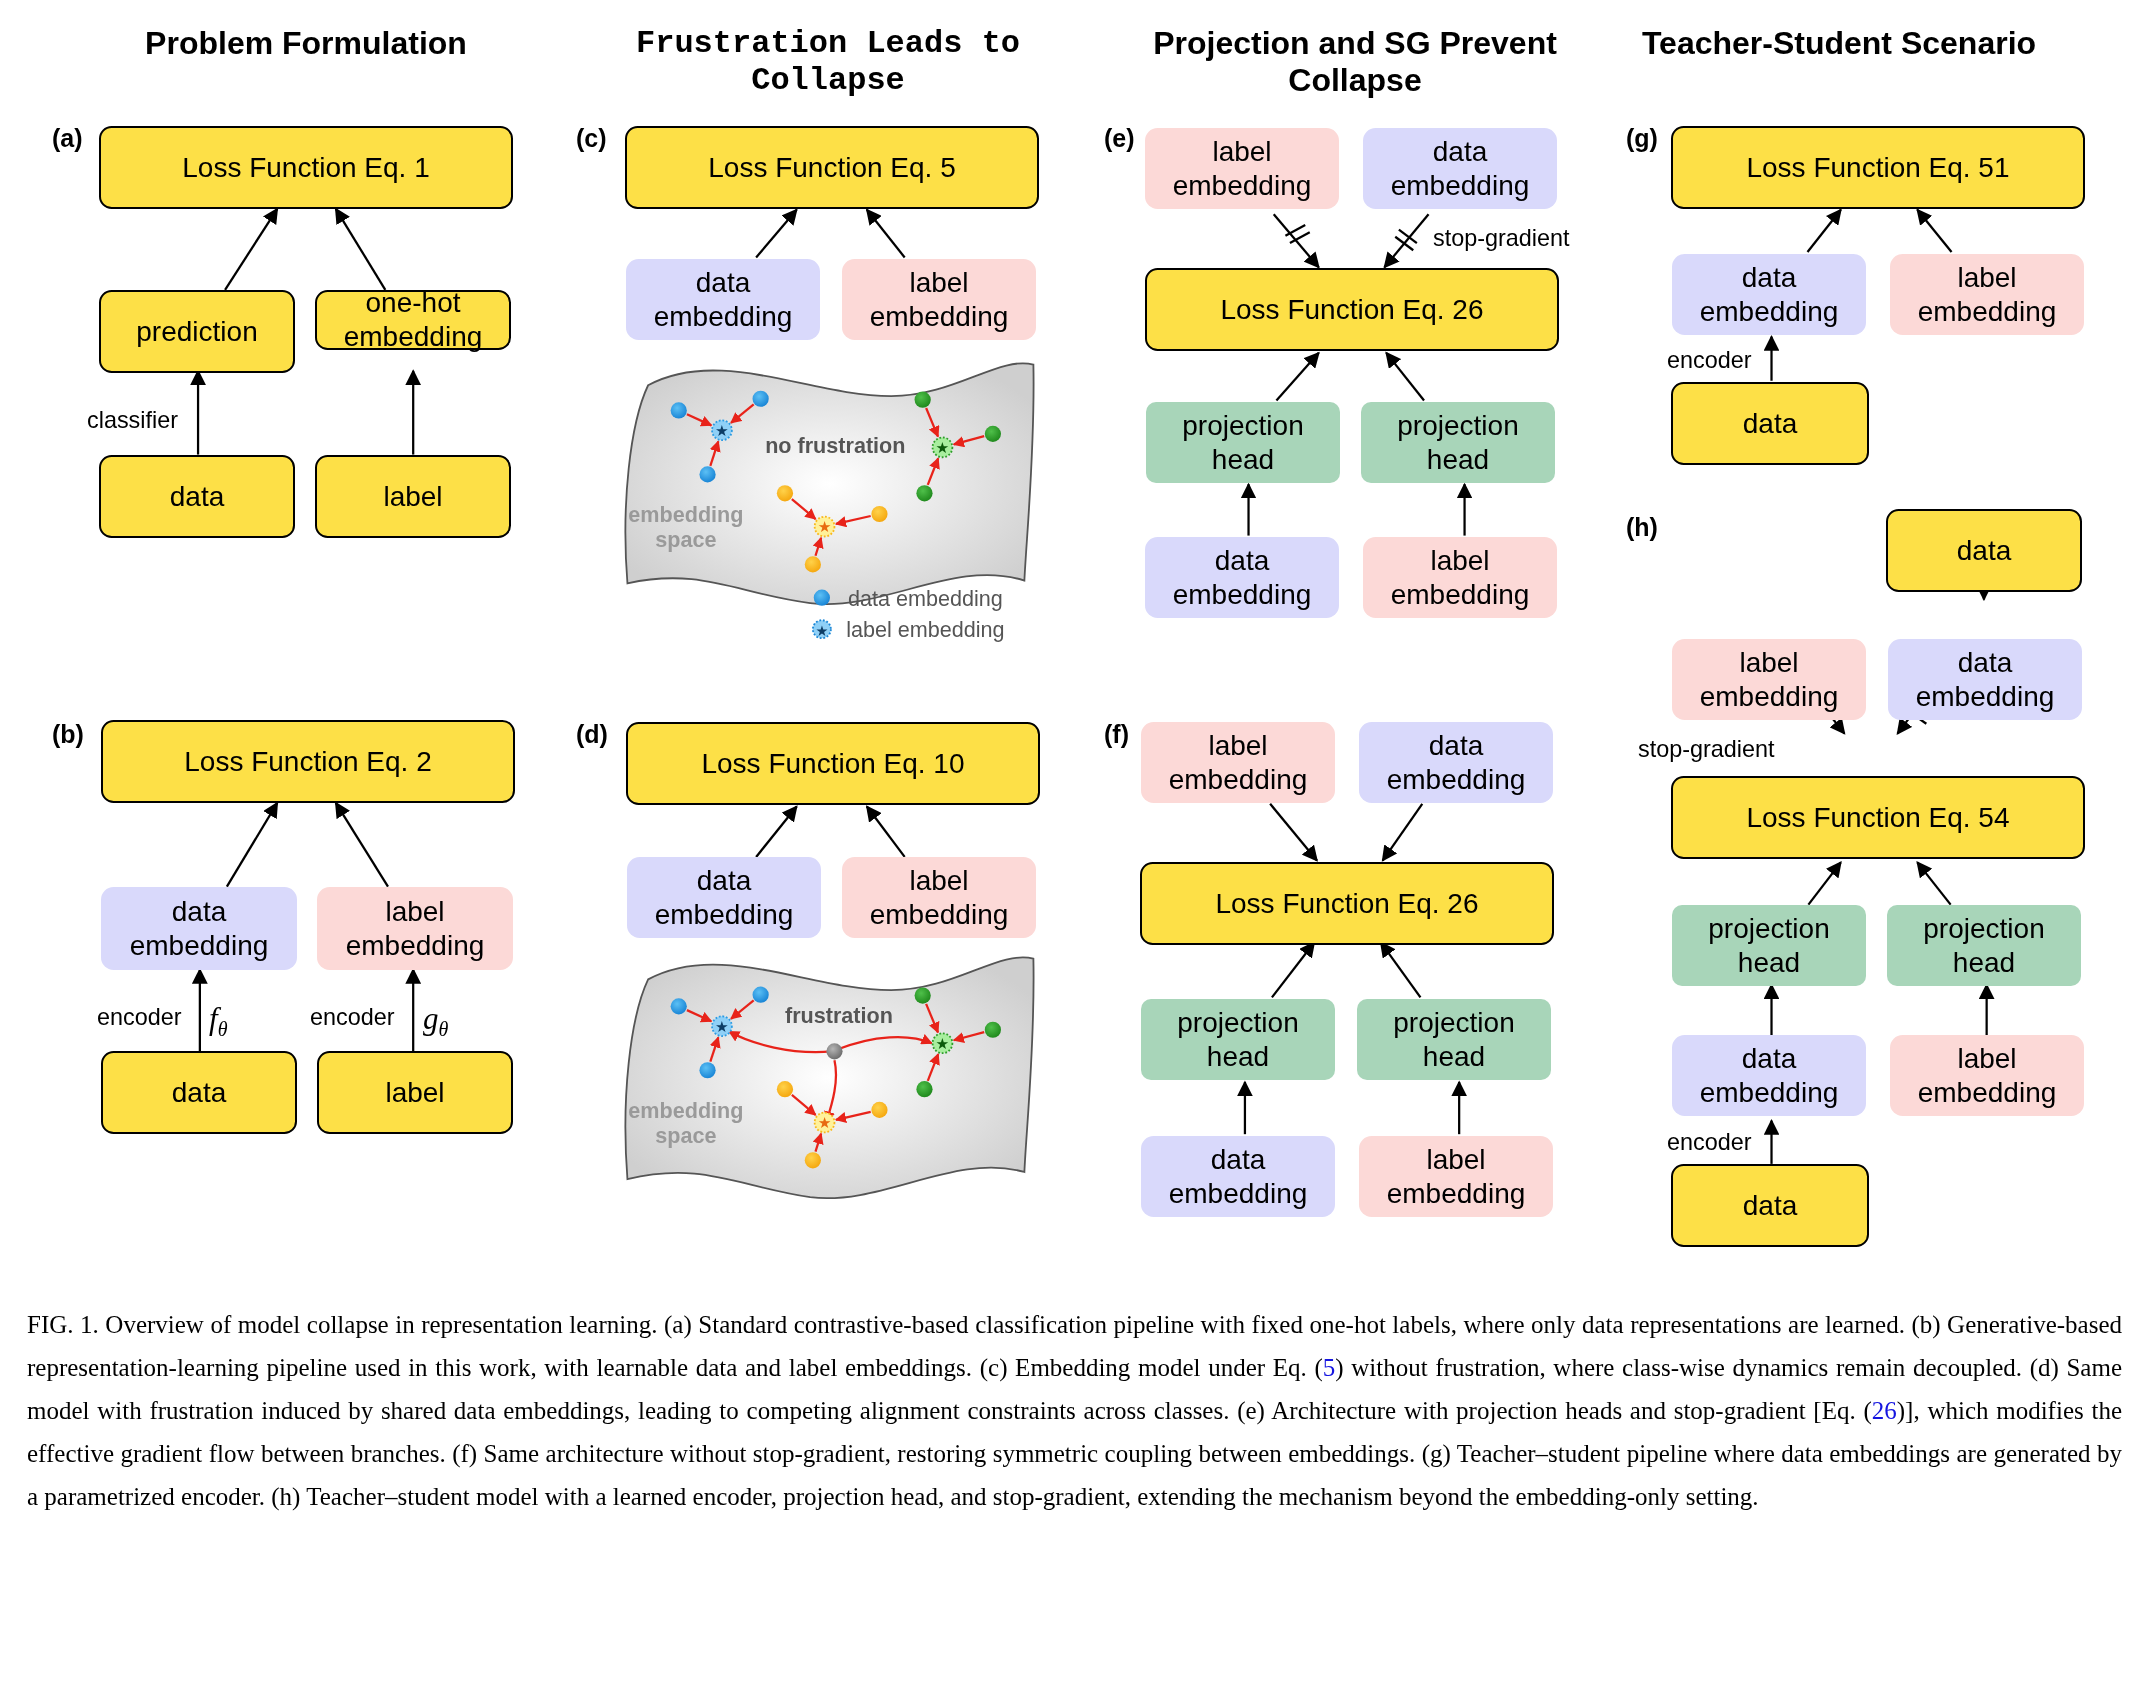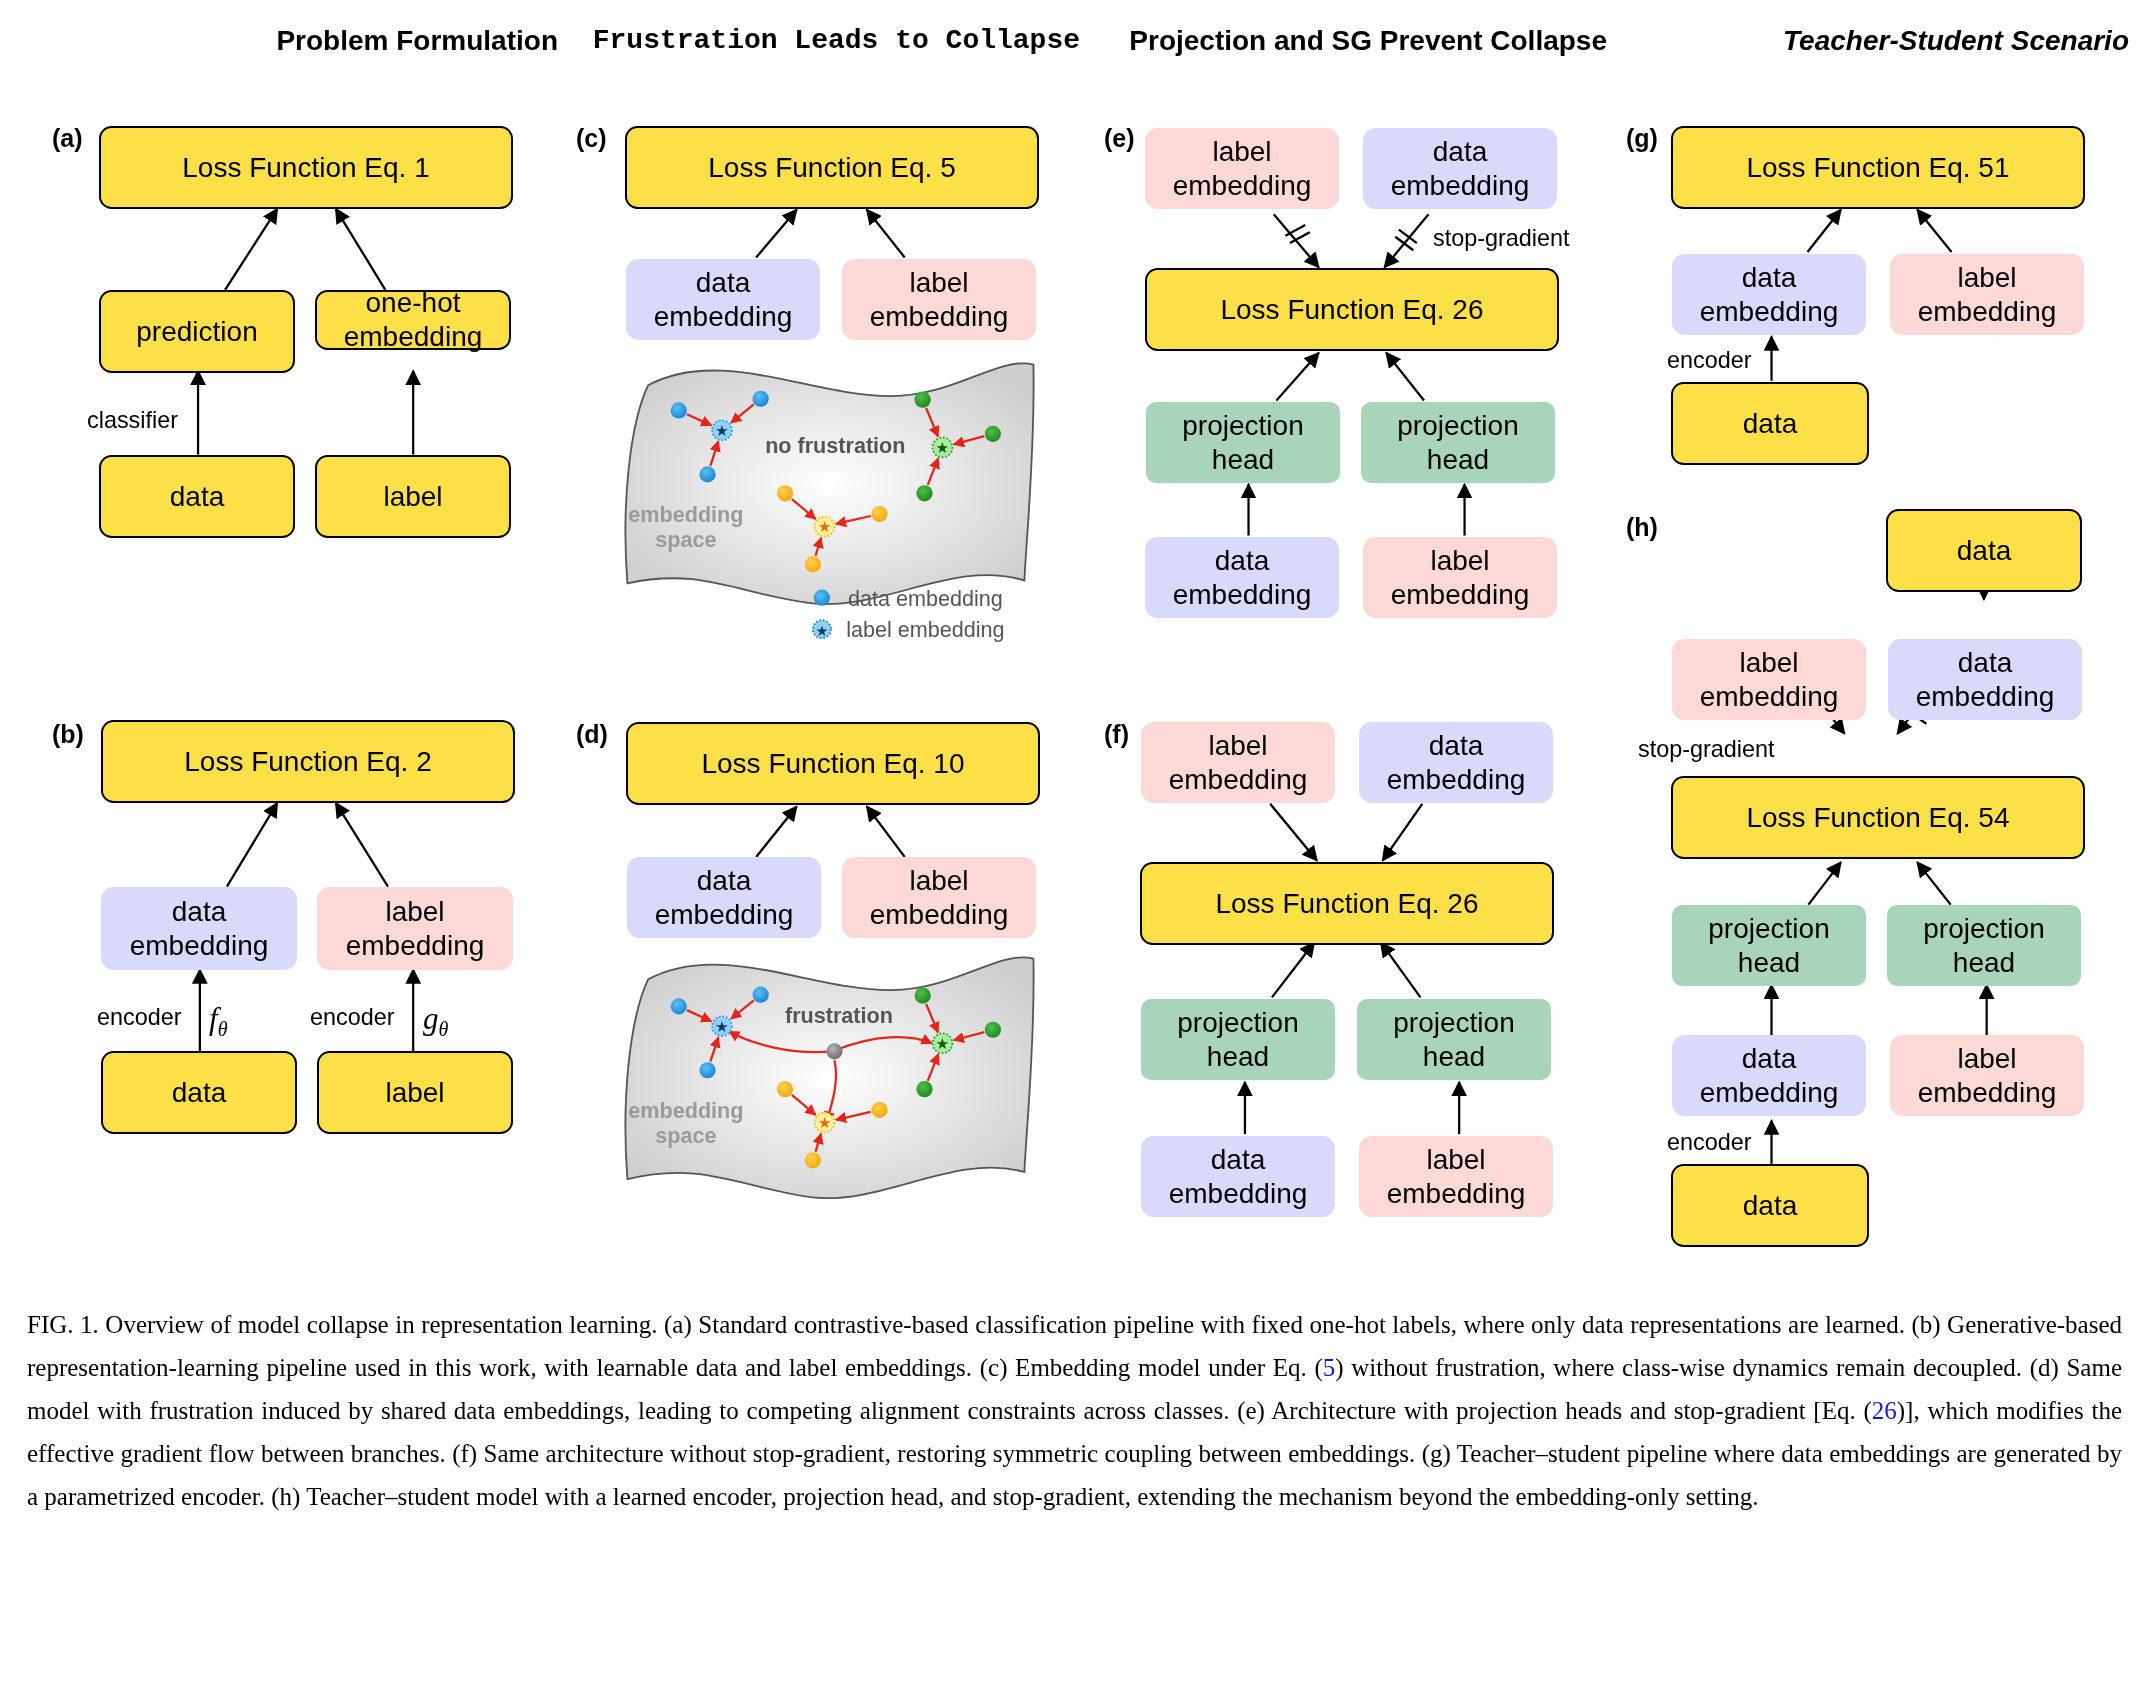--- a/index.html
+++ b/index.html
@@ -1,19 +1,19 @@
 <!DOCTYPE html>
 <html style="font-size:14.4px"><head>
 <meta charset="utf-8">
 <style>
   html, body { margin:0; padding:0; background:#ffffff; }
   body { width:2146px; height:1703px; position:relative; overflow:hidden;
          font-family:"Liberation Sans", sans-serif; color:#000; }
-  .col-title { position:absolute; top:25px; font-weight:bold; font-size:28px;
-               text-align:right; width:504px; }
+  .col-title { position:absolute; top:25px; font-weight:bold; font-size:32px;
+               text-align:center; width:504px; }
   .panel-label { position:absolute; font-weight:bold; font-size:25px; }
   .node { position:absolute; box-sizing:border-box; display:flex; align-items:center;
           justify-content:center; text-align:center; font-size:28px; font-weight:500;
           line-height:34px; border-radius:12.6px; }
   .node.plain { background:#fde047; border:2.7px solid #000; }
   .node.data-emb { background:#d9d9fb; }
   .node.label-emb { background:#fcd9d7; }
   .node.proj { background:#a8d5b9;border-radius:10px; }
   .node span { display:block; }
   .edge-label { position:absolute; font-size:23.4px; font-weight:500; white-space:nowrap; }
@@ -199,21 +199,21 @@
         <circle cx="1027" cy="1210" r="9" fill="url(#gGreen)"></circle>
         <circle cx="1047" cy="1159" r="11" fill="#a8ee9e" stroke="#2e9e2a" stroke-width="2" stroke-dasharray="2,2"></circle>
         <text x="1047" y="1165" text-anchor="middle" font-size="17" fill="#0b5a0a">★</text>
       </g>
   </g>
 </svg>
 
 <div class="col-title" style="left:54px;">Problem Formulation</div>
 <div class="col-title" style="left:576px;font-family:Liberation Mono, monospace;">Frustration Leads to Collapse</div>
 <div class="col-title" style="left:1103px;">Projection and SG Prevent Collapse</div>
-<div class="col-title" style="left:1625px;font-style:italic;">Teacher-Student Scenario</div>
+<div class="col-title" style="left:1587px;">Teacher-Student Scenario</div>
 
 <div class="panel-label" style="left:52px;top:124px;">(a)</div>
 <div class="node plain" style="left:99px;top:126px;width:414px;height:83px;">
     <span>Loss Function Eq. 1</span>
   </div>
 <div class="node plain" style="left:99px;top:290px;width:196px;height:83px;">
     <span>prediction</span>
   </div>
 <div class="node plain" style="left:315px;top:290px;width:196px;height:60px;flex-direction:column;">
     <span>one-hot</span>

